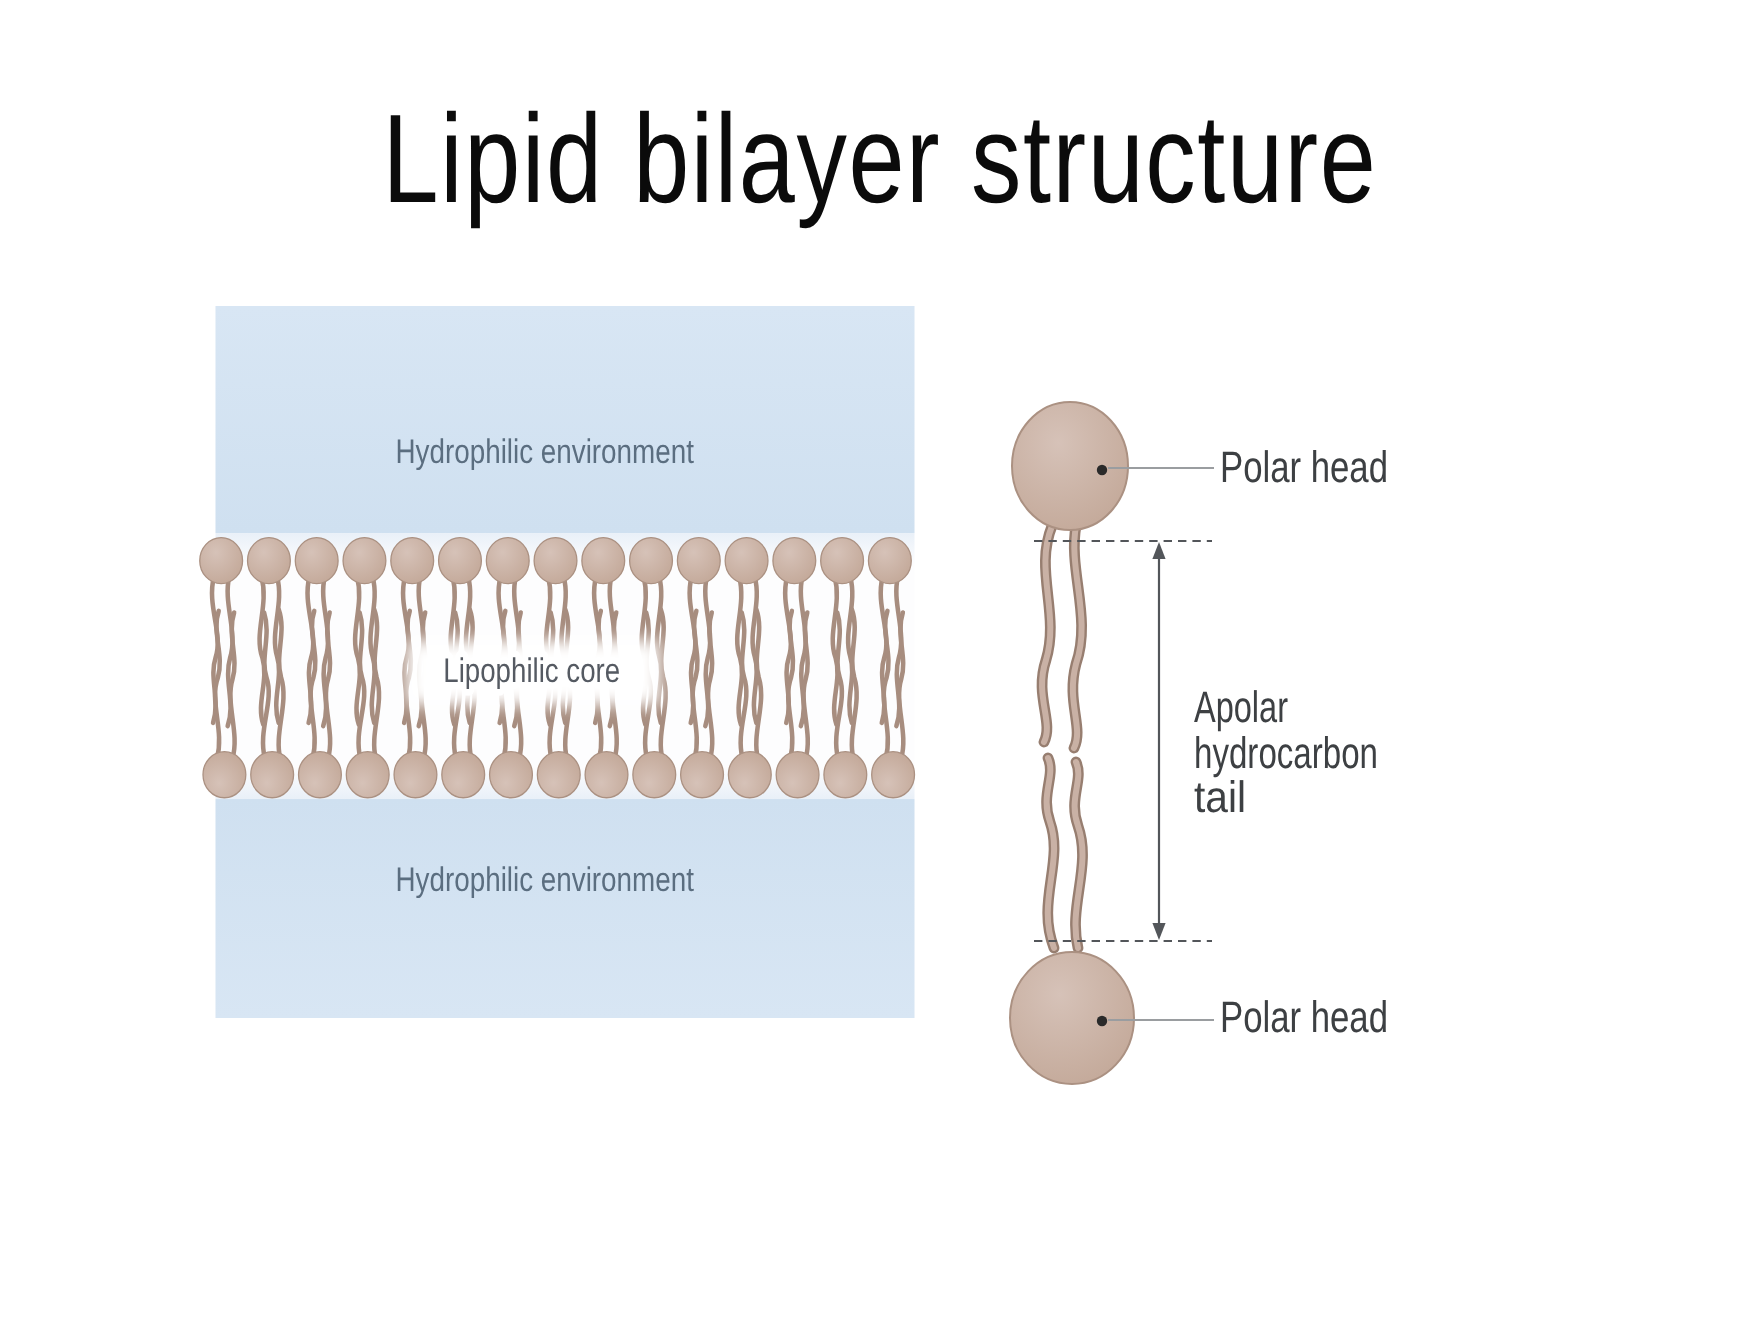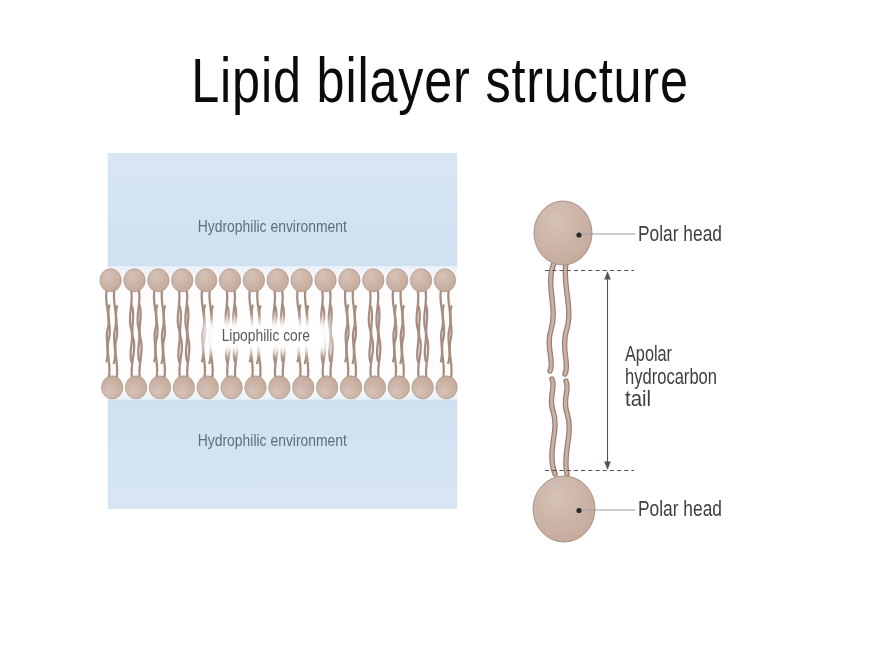--- a/index.html
+++ b/index.html
@@ -9,21 +9,21 @@
   .title{
     position:absolute;top:45px;left:0;width:880px;text-align:center;
     font:400 63px/70px "Liberation Sans",sans-serif;
     color:var(--c-title,#0b0b0b);
     letter-spacing:1px;
     transform:scaleX(0.8);transform-origin:50% 50%;
     white-space:nowrap;
   }
 
   .bilayer-panel{position:absolute;left:67px;top:153px;width:431px;height:356px;}
-  .molecule-panel{position:absolute;left:510px;top:185px;width:370px;height:380px;}
+  .molecule-panel{position:absolute;left:482px;top:185px;width:370px;height:380px;}
   svg{display:block;width:100%;height:100%;}
 
   
   .s-w1{stop-color:var(--c-water-1,#d8e6f4);}
   .s-w2{stop-color:var(--c-water-2,#cfe0f0);}
   .s-c0{stop-color:var(--c-core-edge,#e9f0f8);}
   .s-c1{stop-color:var(--c-core,#fdfdfe);}
   .s-h1{stop-color:var(--c-head-1,#d8c4ba);}
   .s-h2{stop-color:var(--c-head-2,#c2a797);}
 

